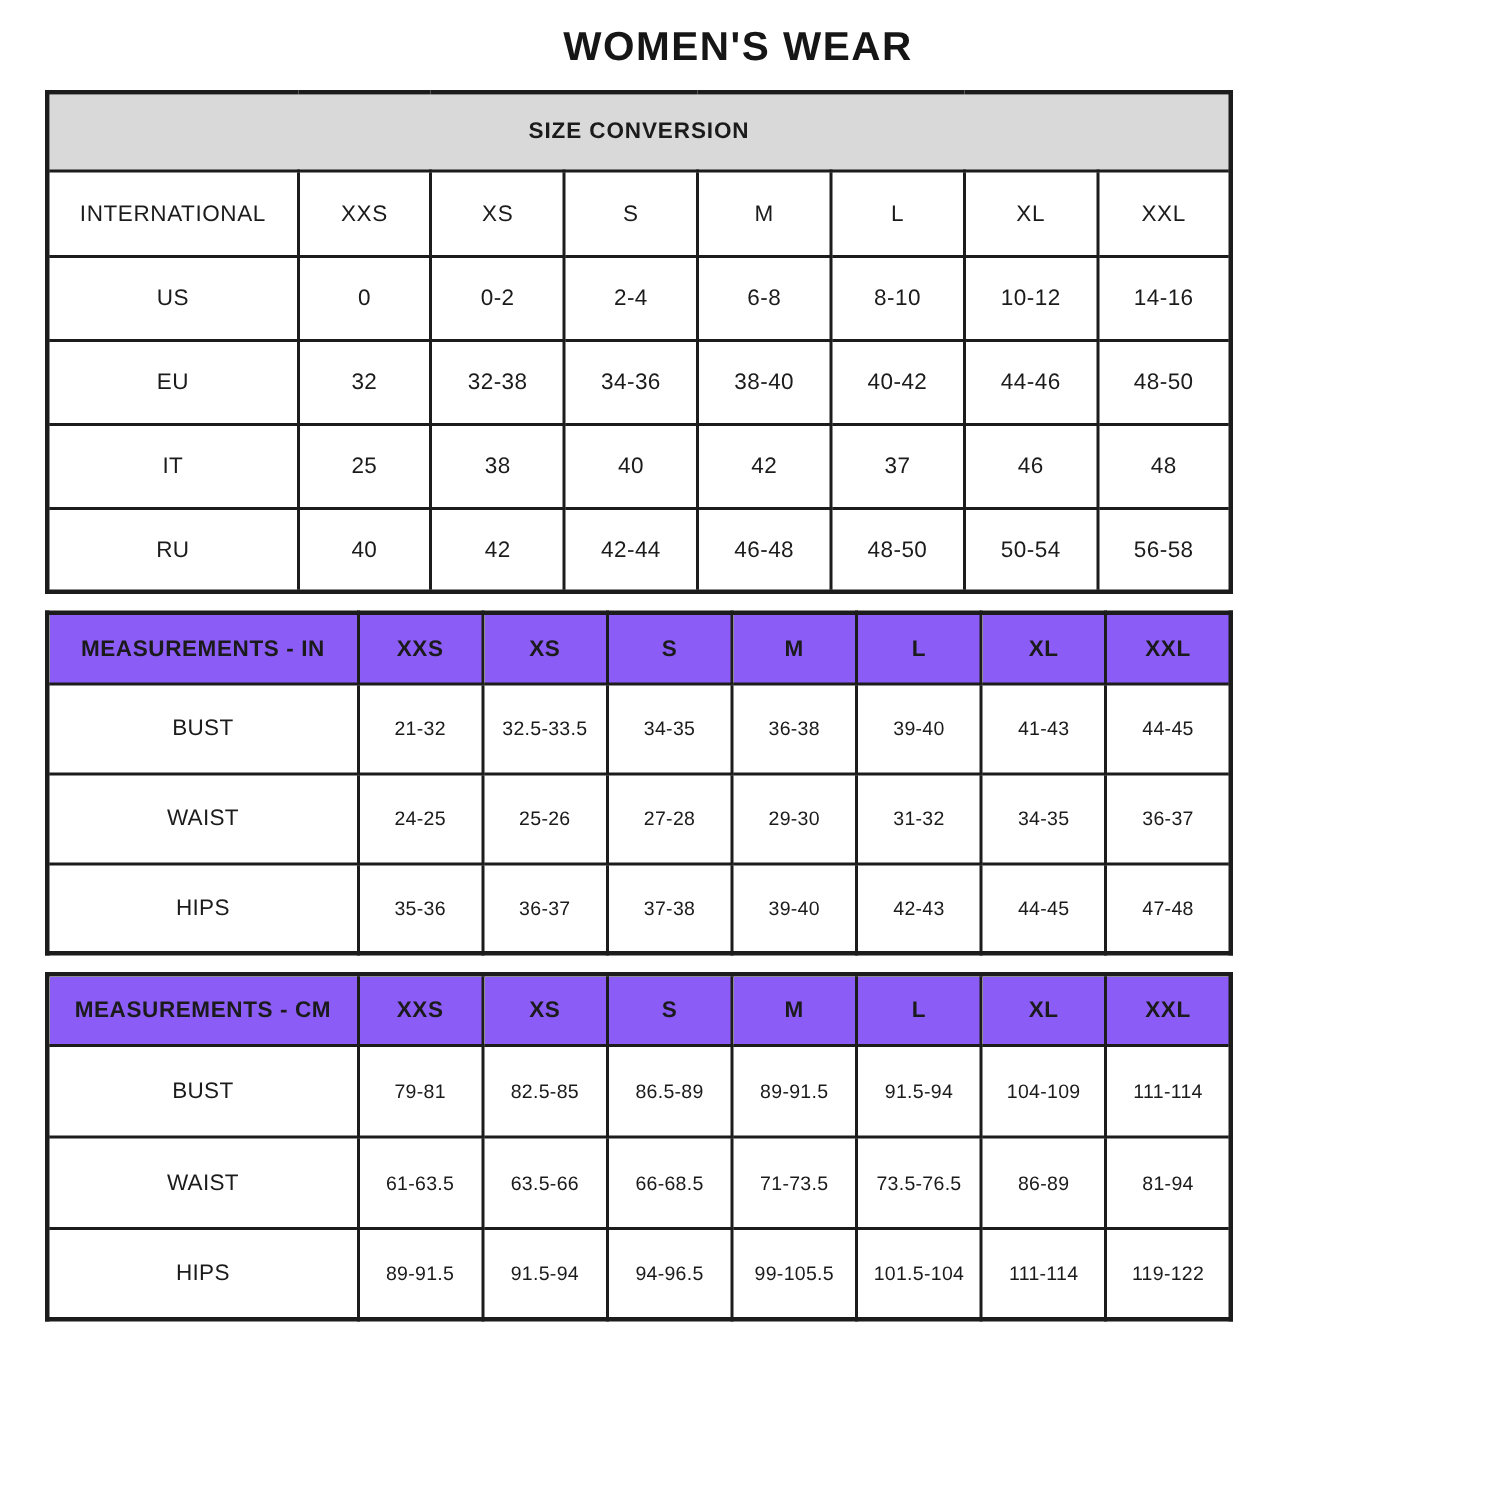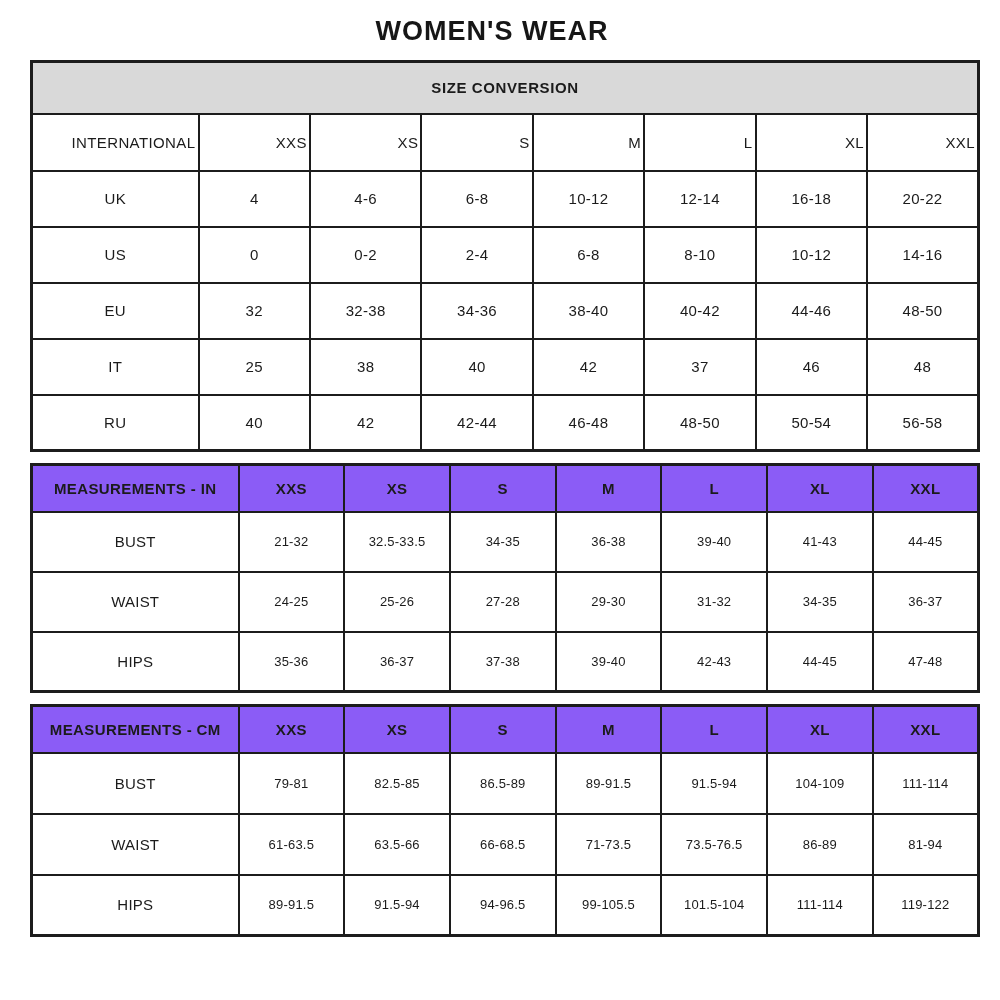--- a/index.html
+++ b/index.html
@@ -14,42 +14,42 @@
   .page-title {
     text-align: center;
     font-size: 27px;
     font-weight: 700;
     letter-spacing: 1px;
     margin: 8px 0 13px 0;
     color: #161616;
   }
   table {
     border-collapse: collapse;
-    width: 950px;
+    width: 792px;
     table-layout: fixed;
     margin: 0 4px 11px 0;
   }
   td {
     border: 2px solid #1c1c1c;
     text-align: center;
     vertical-align: middle;
     padding: 0 2px;
     overflow: hidden;
     white-space: nowrap;
   }
   
   .t1 { border: 3px solid #1c1c1c; }
   .t1 .caption-cell {
     background: #d9d9d9;
     height: 52px;
     font-weight: 700;
     font-size: 15px;
     letter-spacing: 0.6px;
   }
-  .t1 .head-row td { height: 57px; font-size: 15px; letter-spacing: 0.4px; text-align: right; }
+  .t1 .head-row td { height: 57px; font-size: 15px; letter-spacing: 0.4px; }
   .t1 .data-row td { height: 56px; font-size: 15px; letter-spacing: 0.3px; }
   
   .tm { border: 3px solid #1c1c1c; }
   .tm .head-row td {
     background: #8b5cf6;
     height: 47px;
     font-weight: 700;
     font-size: 15px;
     letter-spacing: 0.4px;
   }
@@ -82,30 +82,20 @@
     </tr>
     <tr class="head-row">
       <td>INTERNATIONAL</td>
       <td>XXS</td>
       <td>XS</td>
       <td>S</td>
       <td>M</td>
       <td>L</td>
       <td>XL</td>
       <td>XXL</td>
-    </tr>
-    <tr class="data-row">
-      <td class="row-label">UK</td>
-      <td>4</td>
-      <td>4-6</td>
-      <td>6-8</td>
-      <td>10-12</td>
-      <td>12-14</td>
-      <td>16-18</td>
-      <td>20-22</td>
     </tr>
     <tr class="data-row">
       <td class="row-label">US</td>
       <td>0</td>
       <td>0-2</td>
       <td>2-4</td>
       <td>6-8</td>
       <td>8-10</td>
       <td>10-12</td>
       <td>14-16</td>

